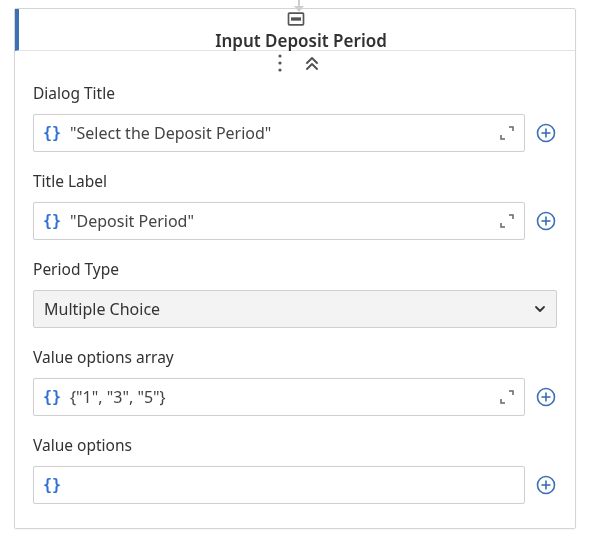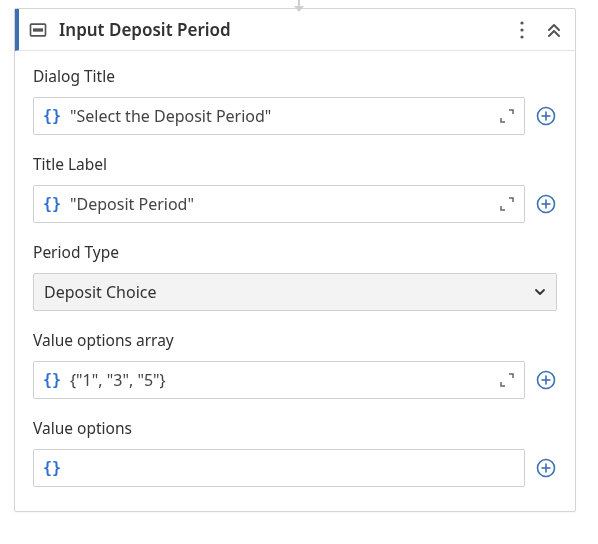--- a/index.html
+++ b/index.html
@@ -23,20 +23,21 @@
     background: #fff;
     box-shadow: 0 1px 2px rgba(0,0,0,0.04);
   }
   .node-header {
     display: flex;
     align-items: center;
     height: 42px;
     border-bottom: 1px solid #e3e3e3;
     border-left: 4px solid #3b6fb6;
     padding: 0 10px 0 8px;
+    flex-direction: column;
   }
   .node-header .title {
     font-size: 17px;
     font-weight: 600;
     color: #323232;
     margin-left: 10px;
     flex: 1 1 auto;
   }
   .header-actions {
     display: flex;
@@ -48,21 +49,21 @@
     display: inline-flex;
     align-items: center;
     justify-content: center;
     width: 22px; height: 22px;
     cursor: pointer;
     color: #555;
   }
   .node-body {
     padding: 14px 18px 20px 18px;
   }
-  .field-block { margin-bottom: 18px; }
+  .field-block { margin-bottom: 18px; margin-top: 17px; }
   .field-block:last-child { margin-bottom: 4px; }
   .field-label {
     font-size: 15.5px;
     color: #323232;
     margin-bottom: 10px;
   }
   .expr-input {
     display: flex;
     align-items: center;
     height: 38px;
@@ -218,21 +219,21 @@
               <line x1="10" y1="5.5" x2="10" y2="14.5"></line>
               <line x1="5.5" y1="10" x2="14.5" y2="10"></line>
             </svg>
           </span>
         </div>
       </div>
 
       <div class="field-block">
         <div class="field-label">Period Type</div>
         <div class="select-input">
-          <span>Deposit Choice</span>
+          <span>Multiple Choice</span>
           <span>
             <svg width="12" height="12" viewBox="0 0 12 12" fill="none" stroke="#333" stroke-width="1.8" stroke-linecap="round" stroke-linejoin="round">
               <polyline points="2,4 6,8 10,4"></polyline>
             </svg>
           </span>
         </div>
       </div>
 
       <div class="field-block">
         <div class="field-label">Value options array</div>

